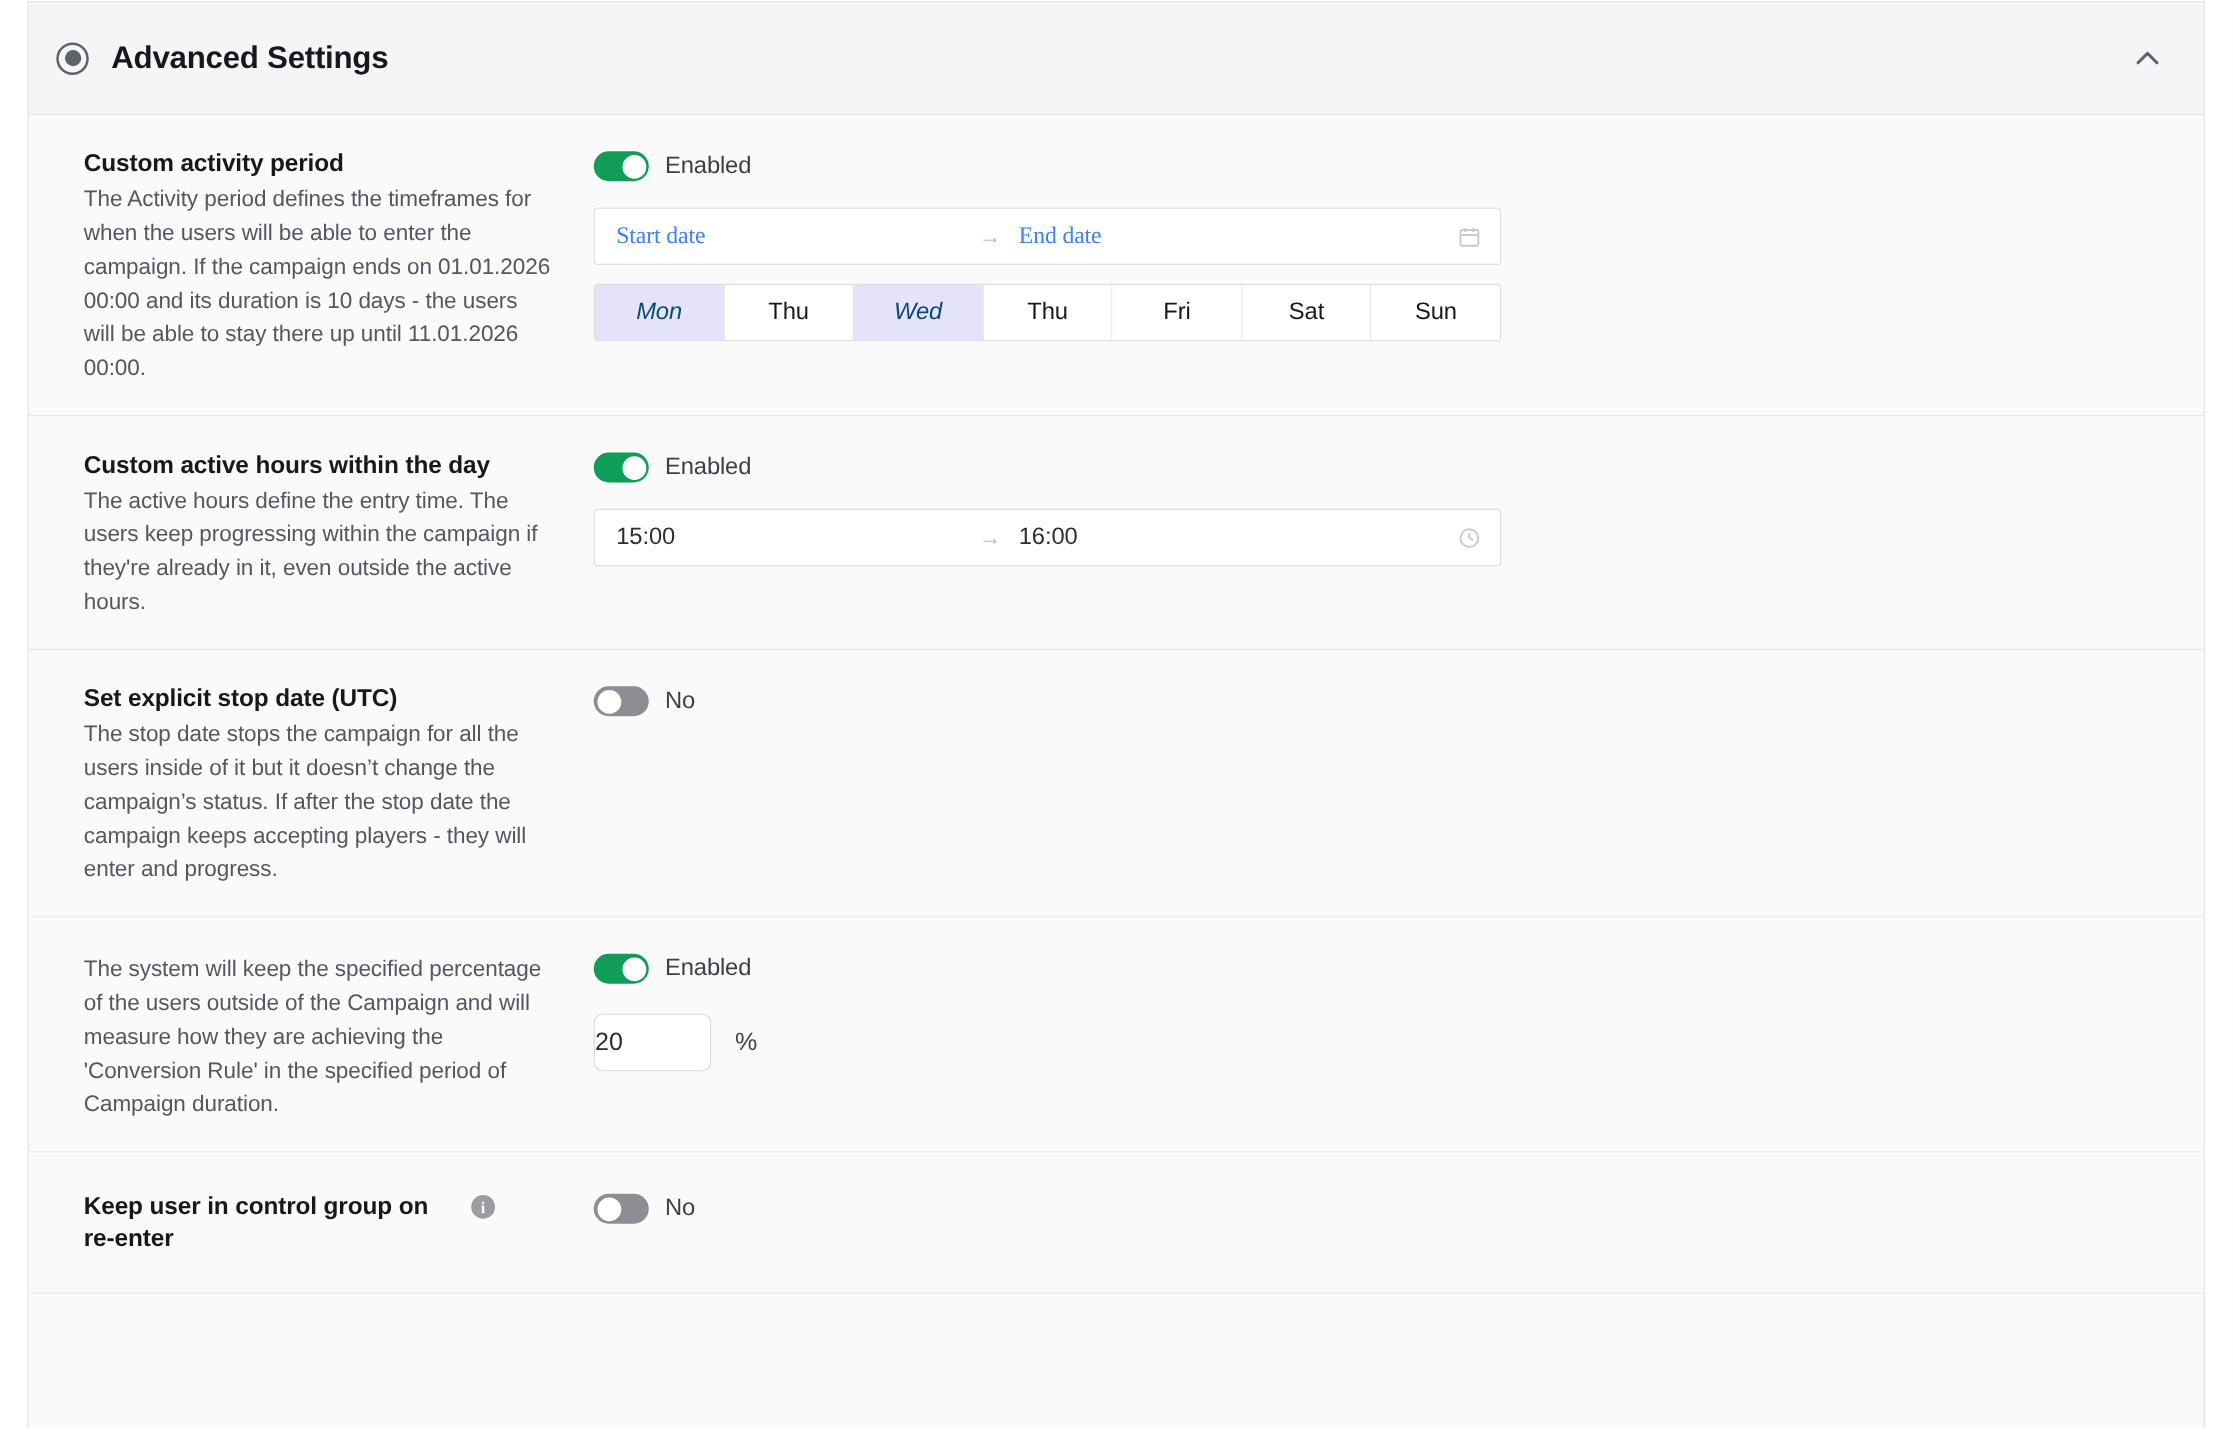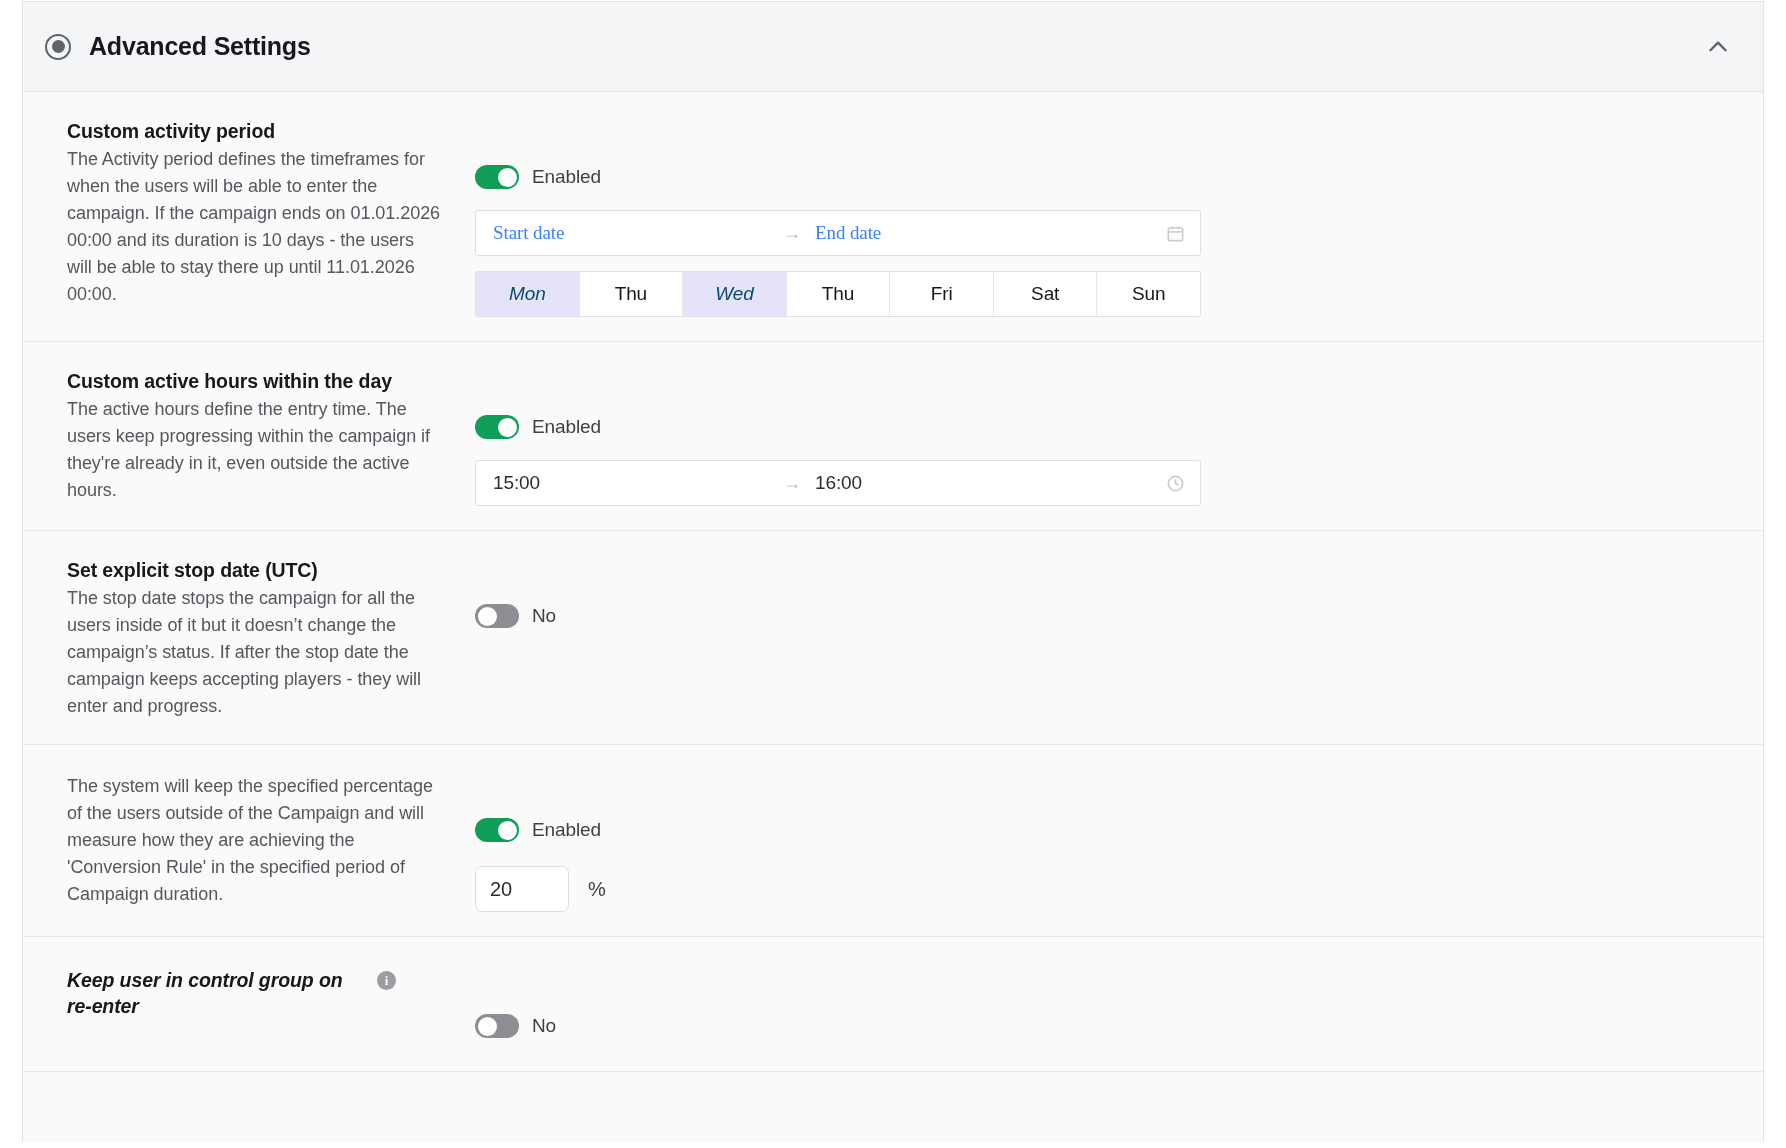--- a/index.html
+++ b/index.html
@@ -108,21 +108,20 @@
     margin-left: 10px;
     flex: 0 0 auto;
     margin-top: 4px;
   }
 
   
   .toggle-line {
     display: flex;
     align-items: center;
     height: 30px;
-    margin-top: 44px;
   }
   .switch {
     width: 44px; height: 24px;
     border-radius: 12px;
     position: relative;
     flex: 0 0 auto;
     cursor: pointer;
   }
   .switch.on  { background: #0f9d58; }
   .switch.off { background: #8c8e94; }
@@ -212,35 +211,34 @@
     align-items: center;
   }
   .pct-input {
     width: 94px;
     height: 46px;
     border: 1px solid #dedee1;
     border-radius: 7px;
     background: #ffffff;
     display: flex;
     align-items: center;
-    padding-left: 14px;
     font-size: 20px;
     color: #2b2d33;
     cursor: text;
   }
   .pct-sign {
     margin-left: 19px;
     font-size: 20px;
     color: #3c3f45;
   }
 
   
   .row.last { padding-top: 30px; padding-bottom: 30px; }
   .row.last .row-left { display: flex; }
-  .row.last .row-title { width: 300px; font-style: italic; }
+  .row.last .row-title { width: 300px; }
 </style>
 </head>
 <body>
 
 <div class="panel">
 
   <div class="panel-header">
     <span class="radio-dot">
         <i></i>
       </span>

